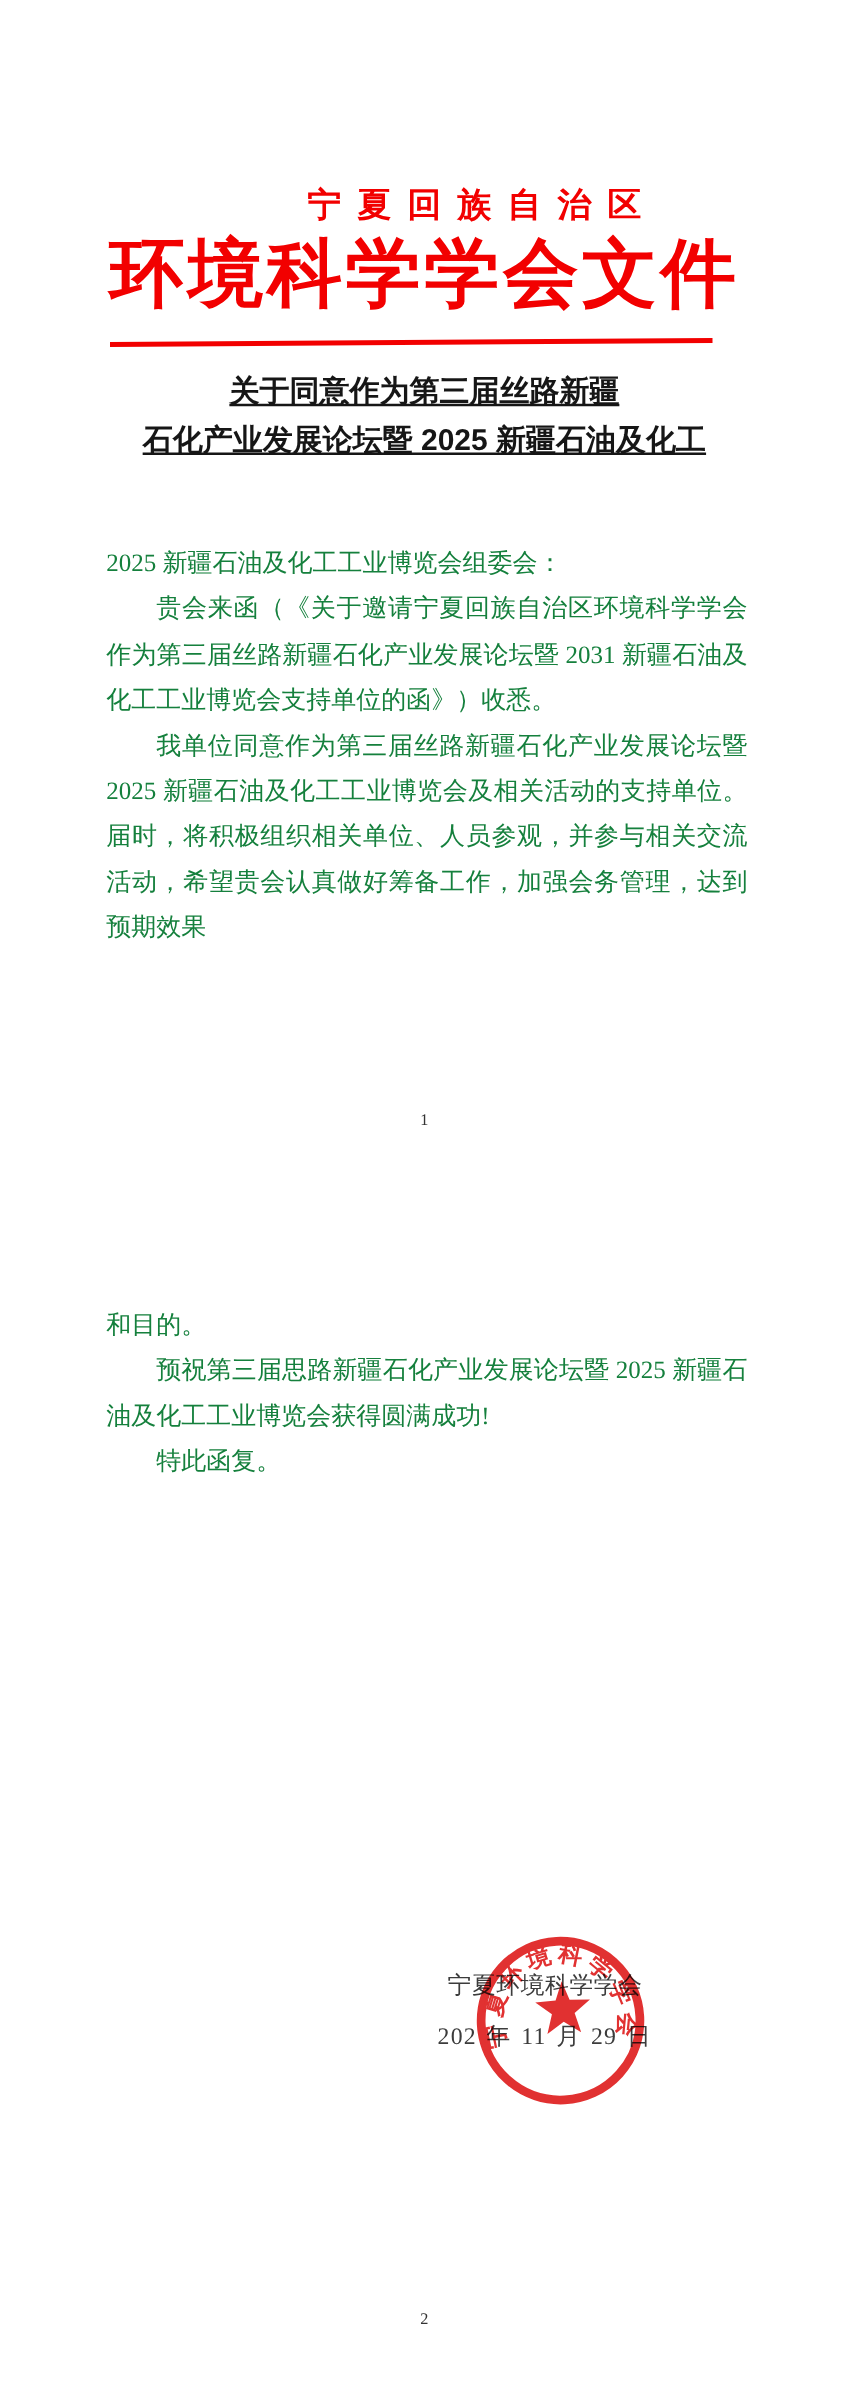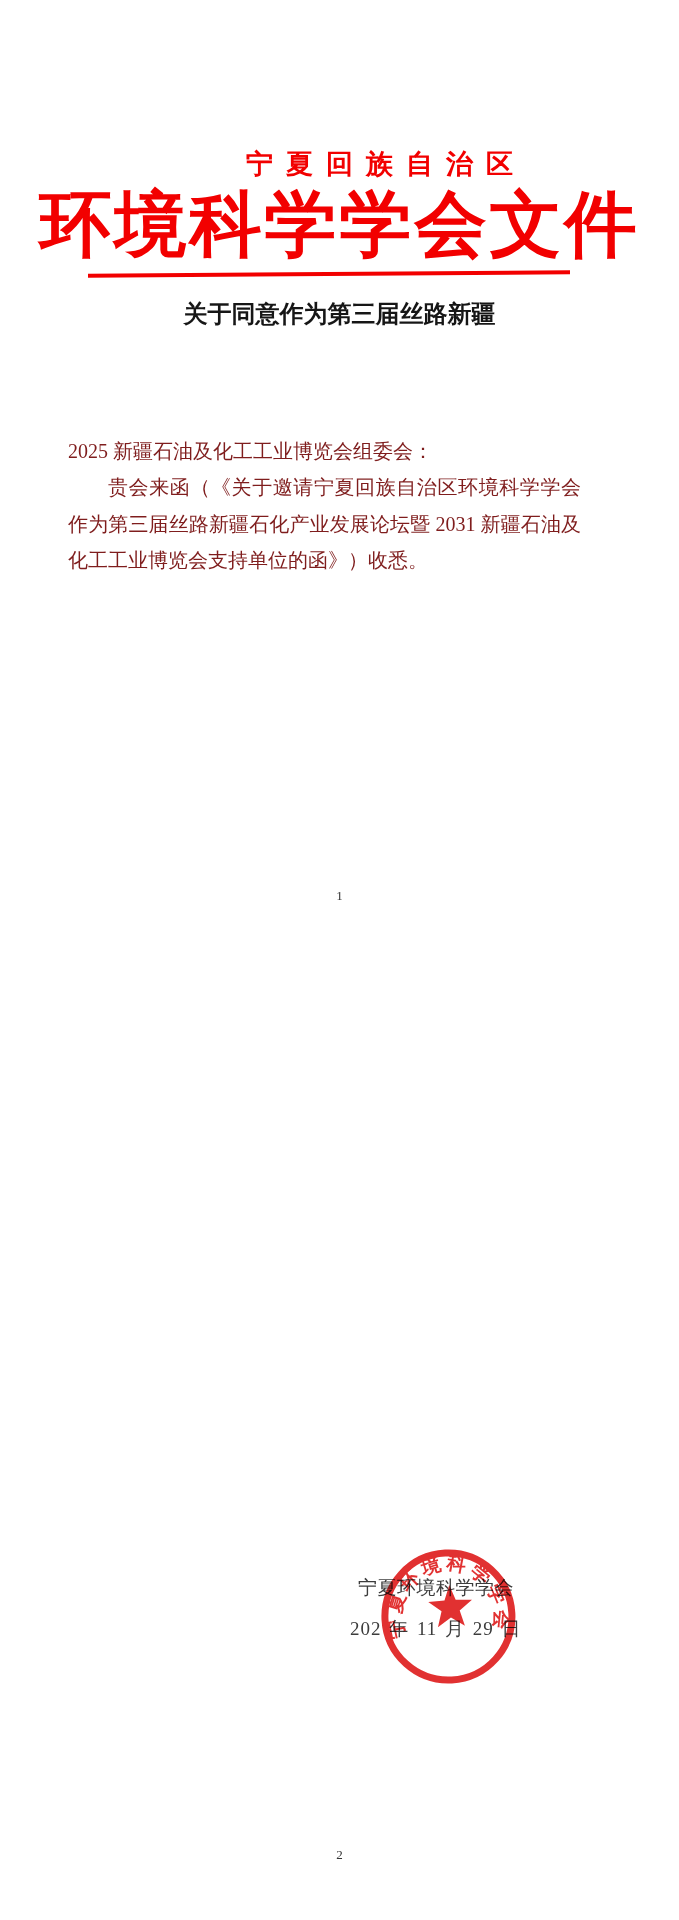--- a/index.html
+++ b/index.html
@@ -23,21 +23,21 @@
     letter-spacing: 13px;
     text-indent: 13px;
     font-family: "Liberation Serif", "DejaVu Serif", serif;
     padding-left: 40px;
   }
   .letterhead-title {
     position: absolute;
     top: 186px; left: 0; width: 100%;
     text-align: center;
     color: #f20000;
-    font-size: 72px;
+    font-size: 60px;
     font-weight: bold;
     letter-spacing: 3px;
     line-height: 1.1;
     font-family: "Liberation Serif", "DejaVu Serif", serif;
     white-space: nowrap;
   }
   .red-rule {
     position: absolute;
     top: 272px; left: 88px;
     width: 482px; height: 4px;
@@ -47,30 +47,31 @@
   
   .doc-title {
     position: absolute;
     top: 294px; left: 40px; right: 40px;
     text-align: center;
     font-family: "Liberation Sans", "DejaVu Sans", sans-serif;
     font-weight: bold;
     color: #161616;
     font-size: 24px;
     line-height: 39px;
+    text-decoration: underline;
   }
   
   .body-block {
     position: absolute;
-    left: 68px;
+    left: 85px;
     width: 513px;
     font-size: 20px;
     line-height: 36.4px;
     text-align: justify;
-    color: #7f1d1d;
+    color: #15803d;
   }
   .body-block-1 { top: 433px; }
   .body-block-2 { top: 1042px; }
   .body-block p { margin: 0; }
   .indent { text-indent: 2em; }
   
   .page-number {
     position: absolute;
     left: 0; width: 679px;
     text-align: center;
@@ -118,29 +119,36 @@
 <div class="document">
 
   <div class="letterhead-region">宁夏回族自治区</div>
 
   <div class="letterhead-title">环境科学学会文件</div>
 
   <div class="red-rule"></div>
 
   <div class="doc-title">
     <div>关于同意作为第三届丝路新疆</div>
+    <div>石化产业发展论坛暨 2025 新疆石油及化工</div>
   </div>
 
   <div class="body-block body-block-1">
     <p>2025 新疆石油及化工工业博览会组委会：</p>
     <p class="indent">贵会来函（《关于邀请宁夏回族自治区环境科学学会作为第三届丝路新疆石化产业发展论坛暨 2031 新疆石油及化工工业博览会支持单位的函》）收悉。</p>
+    <p class="indent">我单位同意作为第三届丝路新疆石化产业发展论坛暨 2025 新疆石油及化工工业博览会及相关活动的支持单位。届时，将积极组织相关单位、人员参观，并参与相关交流活动，希望贵会认真做好筹备工作，加强会务管理，达到预期效果</p>
   </div>
 
   <div class="page-number page-number-1">1</div>
 
+  <div class="body-block body-block-2">
+    <p>和目的。</p>
+    <p class="indent">预祝第三届思路新疆石化产业发展论坛暨 2025 新疆石油及化工工业博览会获得圆满成功!</p>
+    <p class="indent">特此函复。</p>
+  </div>
 
   <div class="signature-org">宁夏环境科学学会</div>
 
   <div class="signature-date">202 年 11 月 29 日</div>
 
   <svg class="seal" viewBox="0 0 141 146" xmlns="http://www.w3.org/2000/svg">
     <circle cx="70.5" cy="71.5" r="63.5" fill="none" stroke="#e02626" stroke-width="7"></circle>
     <polygon fill="#e02626" points="73,40 78.6,55.2 94.9,55.9 82.1,66 86.5,81.6 73,72.6 59.5,81.6 63.9,66 51.1,55.9 67.4,55.2"></polygon>
     <defs>
       <path id="seal-arc" d="M26.3,87.6 A47,47 0 1 1 114.7,87.6" fill="none"></path>

